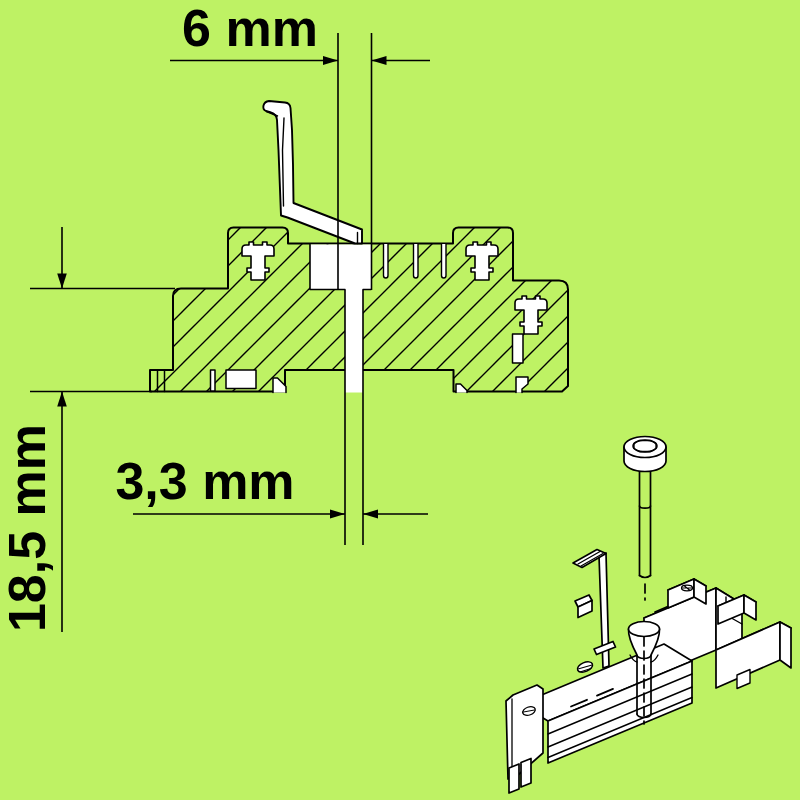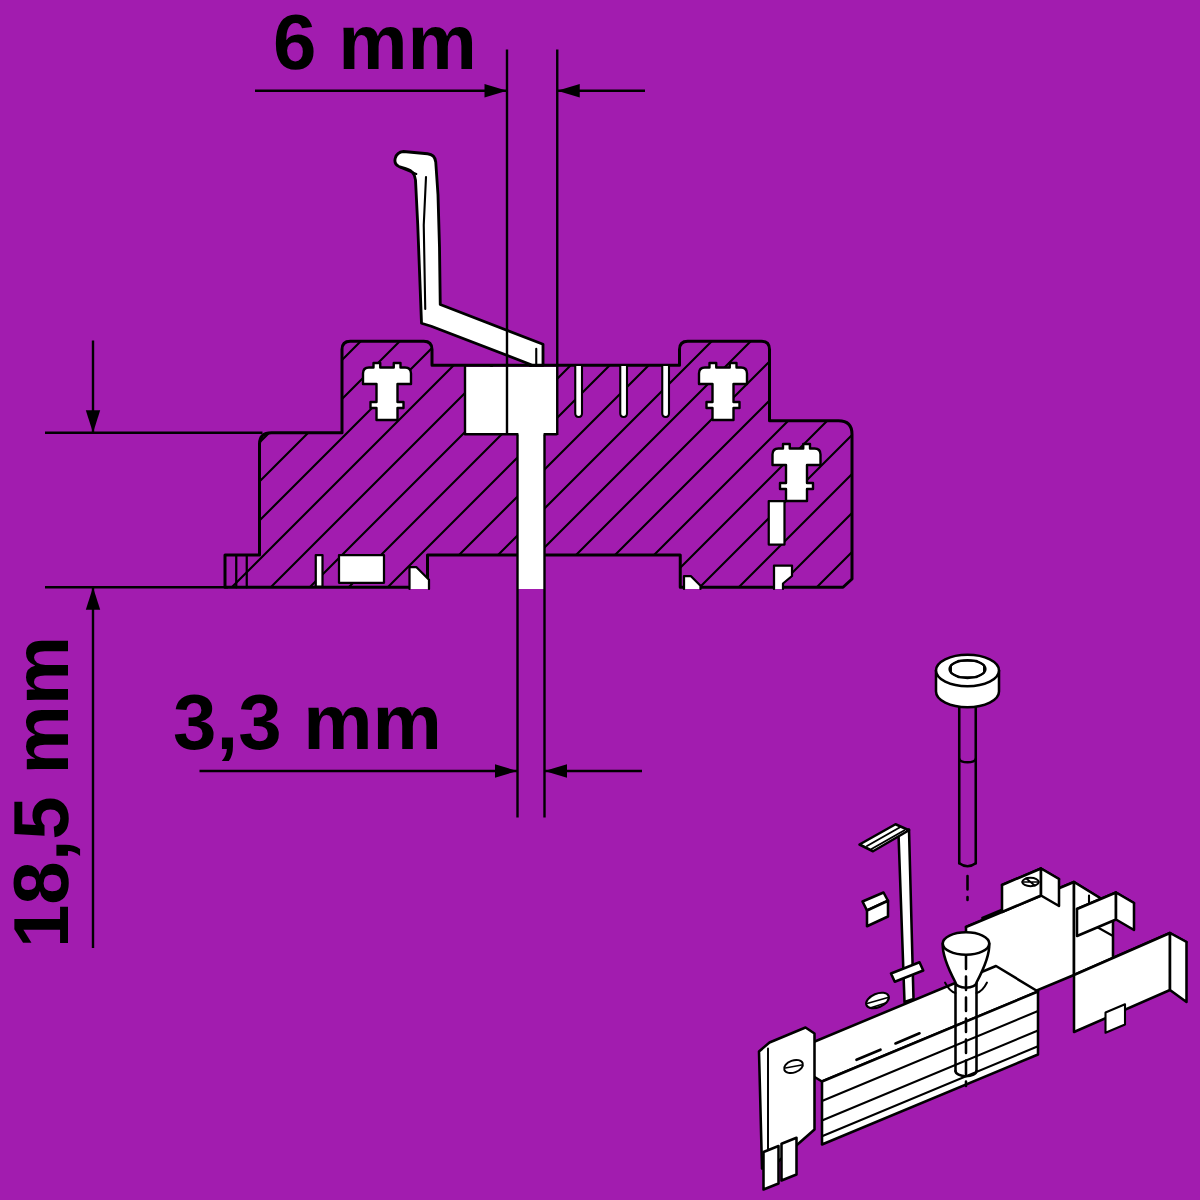--- a/index.html
+++ b/index.html
@@ -1,16 +1,16 @@
 <!DOCTYPE html>
 <html><head>
 <meta charset="utf-8">
 <style>
   html,body{margin:0;padding:0;background:#ffffff;}
-  .stage{position:relative;width:800px;height:800px;background:#a21caf;overflow:hidden;
+  .stage{position:relative;width:800px;height:800px;background:#bef264;overflow:hidden;
          font-family:"Liberation Sans", sans-serif;}
   svg{display:block;}
   text.dim{font-family:"Liberation Sans", sans-serif;font-weight:bold;font-size:52px;fill:#000;}
 </style>
 </head>
 <body>
 
 <div class="stage">
 <svg width="800" height="800" viewBox="0 0 800 800">
   <defs>

